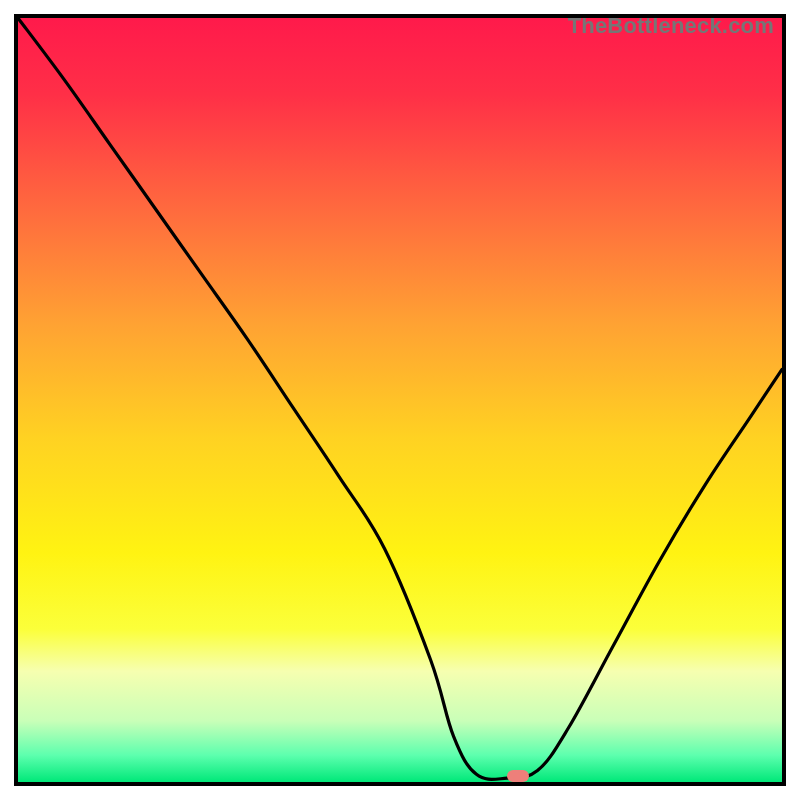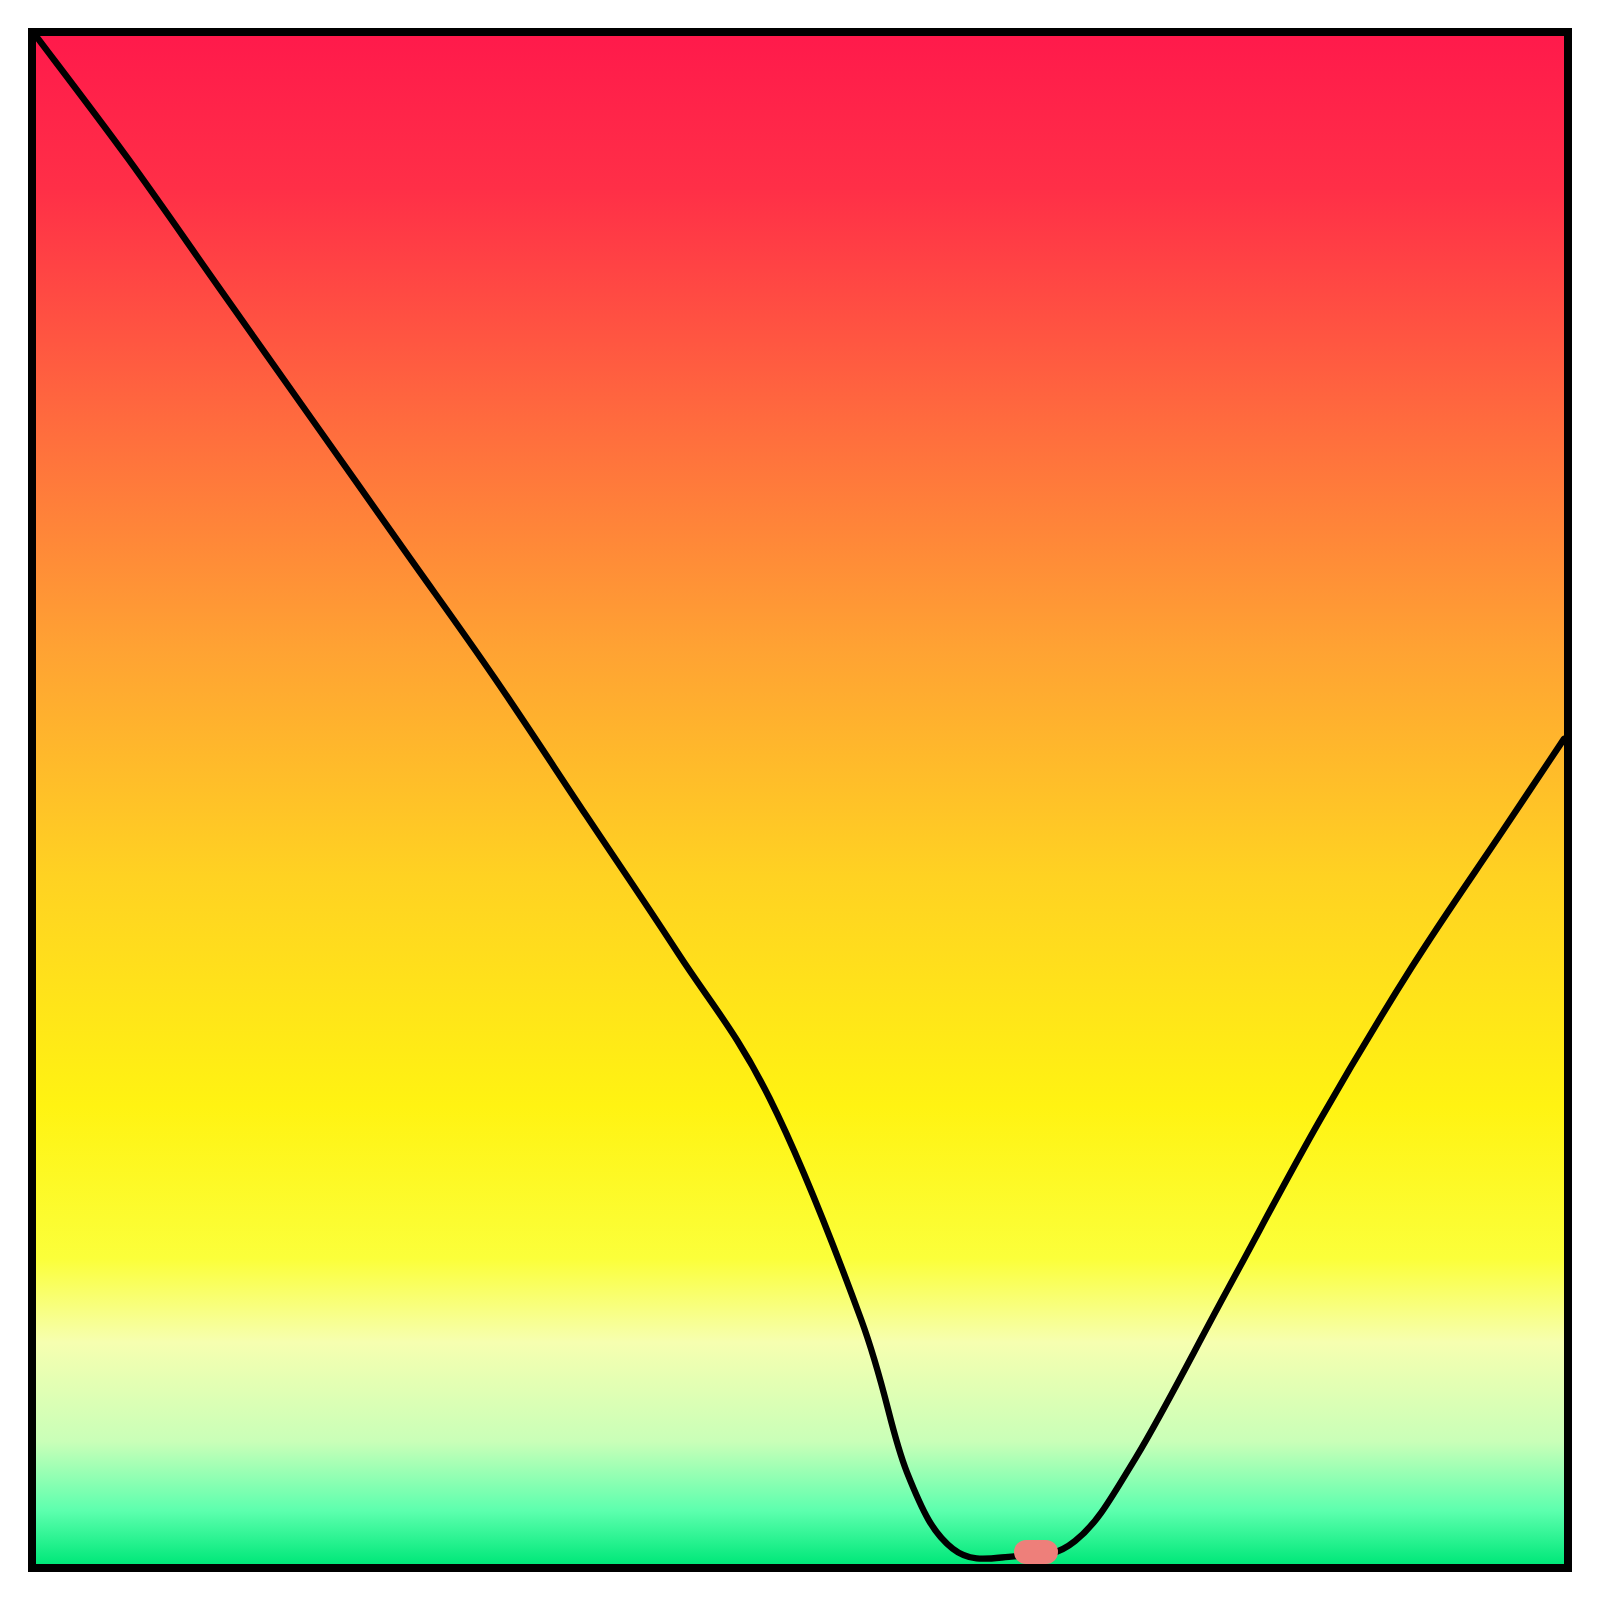--- a/index.html
+++ b/index.html
@@ -83,14 +83,15 @@
       </defs>
       <rect x="0" y="0" width="764" height="764" fill="url(#bg-grad)"></rect>
     </svg>
 
     <svg class="curve-svg" viewBox="0 0 764 764" preserveAspectRatio="none">
       <path id="curve-path" d="M 0.00 0.00 C 8.25 11.00, 29.34 38.43, 45.84 61.12 C 62.34 83.81, 75.18 102.68, 91.68 126.06 C 108.18 149.44, 121.02 167.62, 137.52 191.00 C 154.02 214.38, 166.86 232.56, 183.36 255.94 C 199.86 279.32, 212.70 296.81, 229.20 320.88 C 245.70 344.95, 258.54 364.89, 275.04 389.64 C 291.54 414.39, 304.38 432.96, 320.88 458.40 C 337.38 483.84, 350.22 497.98, 366.72 530.98 C 383.22 563.98, 400.18 608.07, 412.56 641.76 C 424.94 675.45, 427.23 697.53, 435.48 718.16 C 443.73 738.79, 448.77 748.80, 458.40 756.36 C 468.03 763.92, 477.96 760.87, 488.96 760.18 C 499.96 759.49, 508.52 761.48, 519.52 752.54 C 530.52 743.60, 536.33 733.21, 550.08 710.52 C 563.83 687.83, 579.42 656.73, 595.92 626.48 C 612.42 596.23, 625.26 571.32, 641.76 542.44 C 658.26 513.56, 671.10 492.17, 687.60 466.04 C 704.10 439.91, 719.69 417.91, 733.44 397.28 C 747.19 376.65, 758.50 359.69, 764.00 351.44 " fill="none" stroke="#000000" stroke-width="3.2" stroke-linecap="round" stroke-linejoin="round"></path>
     </svg>
 
     <div id="marker" class="marker" style="left: 500.42px; top: 757.888px; background: rgb(238, 127, 122);"></div>
 
+    <div class="watermark">TheBottleneck.com</div>
   </div>
 </div>
 
 </body></html>

